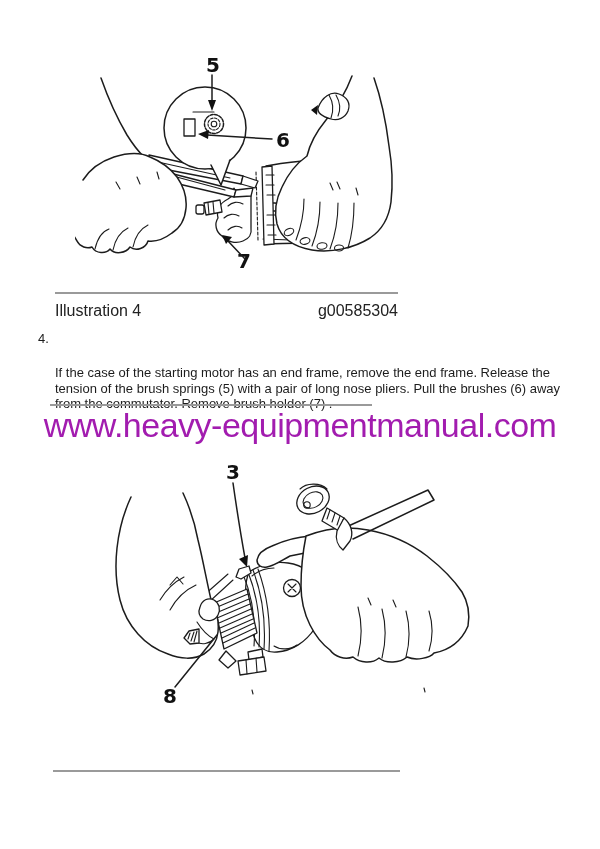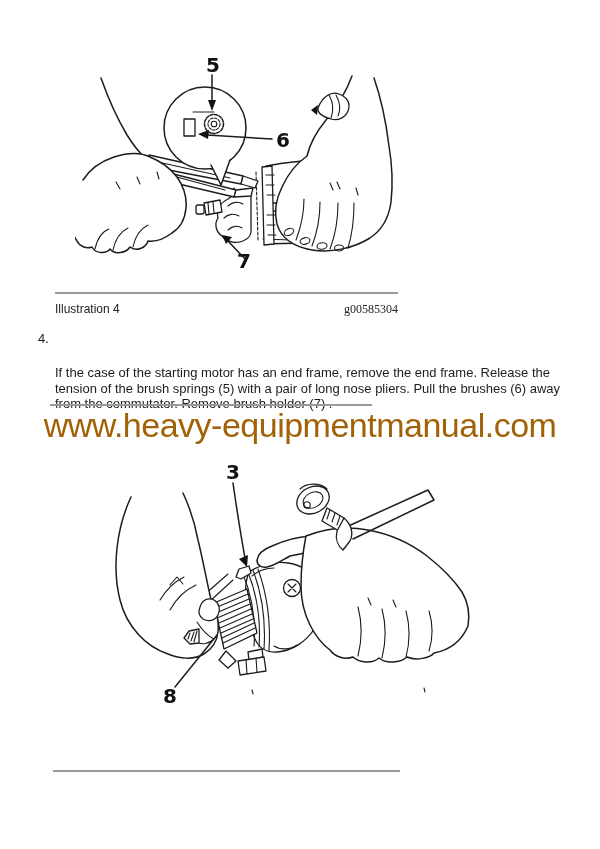--- a/index.html
+++ b/index.html
@@ -2,23 +2,23 @@
 <html><head>
 <meta charset="utf-8">
 <style>
   html,body{margin:0;padding:0;background:#ffffff;}
   #page{position:relative;width:600px;height:849px;background:#ffffff;overflow:hidden;
         font-family:"Liberation Sans",sans-serif;color:#1e1e1e;}
   .rule{position:absolute;height:2px;background:#9a9a9a;}
   #rule-1{left:55px;top:292px;width:343px;}
   #rule-2{left:50px;top:404px;width:322px;}
   #rule-3{left:53px;top:770px;width:347px;}
-  #caption-row{position:absolute;left:55px;top:302px;width:343px;font-size:12px;color:#222;}
+  #caption-row{position:absolute;left:55px;top:302px;width:343px;font-size:16px;color:#222;}
   #caption-label{float:left;}
-  #figure-id{float:right;font-family:Liberation Serif, serif;}
+  #figure-id{float:right;}
   #step-4{position:absolute;left:38px;top:331px;width:527px;font-size:13px;line-height:15.7px;color:#1c1c1c;}
   #step-num{position:absolute;left:0;top:0;}
   #step-text{display:block;margin-left:17px;margin-top:34px;}
   #watermark{position:absolute;left:0;top:406px;width:600px;text-align:center;
              font-size:34px;letter-spacing:-0.5px;color:#fb0000;white-space:nowrap;}
   svg{position:absolute;}
   #fig-top{left:75px;top:45px;}
   #fig-bottom{left:105px;top:455px;}
   .ink{stroke:#1c1c1c;fill:none;stroke-width:1.5;stroke-linecap:round;stroke-linejoin:round;}
   .ink-thin{stroke:#1c1c1c;fill:none;stroke-width:1.1;stroke-linecap:round;stroke-linejoin:round;}
@@ -121,21 +121,21 @@
     <span id="figure-id">g00585304</span>
   </div>
 
   <div id="step-4">
     <span id="step-num">4.</span>
     <span id="step-text">If the case of the starting motor has an end frame, remove the end frame. Release the tension of the brush springs (5) with a pair of long nose pliers. Pull the brushes (6) away from the commutator. Remove brush holder (7) .</span>
   </div>
 
   <div class="rule" id="rule-2"></div>
 
-  <div id="watermark" style="color: #a16207;">www.heavy-equipmentmanual.com</div>
+  <div id="watermark" style="color: #a21caf;">www.heavy-equipmentmanual.com</div>
 
   <svg id="fig-bottom" width="390" height="258" viewBox="105 455 390 258">
 
     <path class="ink-thin" d="M 203,596 L 228,574 M 209,602 L 233,580"></path>
 
     <g>
       <path class="metal" d="M 249,572 C 260,565 274,561 288,563 C 303,565 315,574 320,587 C 325,600 323,615 315,628 C 306,642 292,651 277,652 C 267,653 259,648 255,639 C 250,629 247,615 246,601 C 245,590 246,579 249,572 Z"></path>
       <path class="ink-thin" d="M 252,576 C 258,571 266,568 274,568"></path>
       <circle class="metal" cx="292" cy="588" r="8.5"></circle>
       <path class="ink-thin" d="M 288,584 L 296,592 M 296,584 L 288,592"></path>

